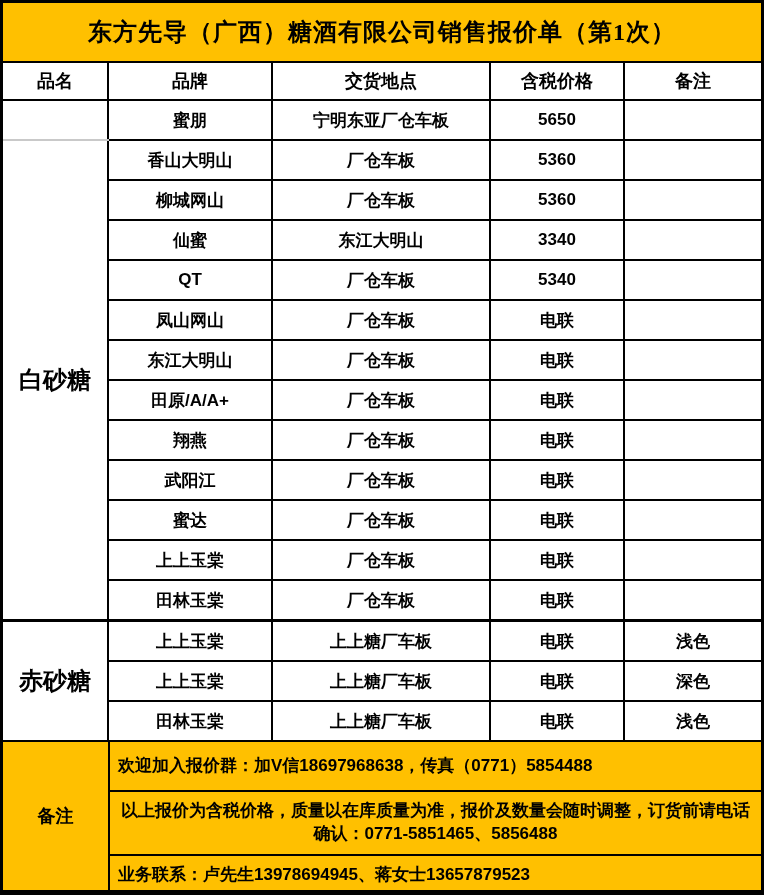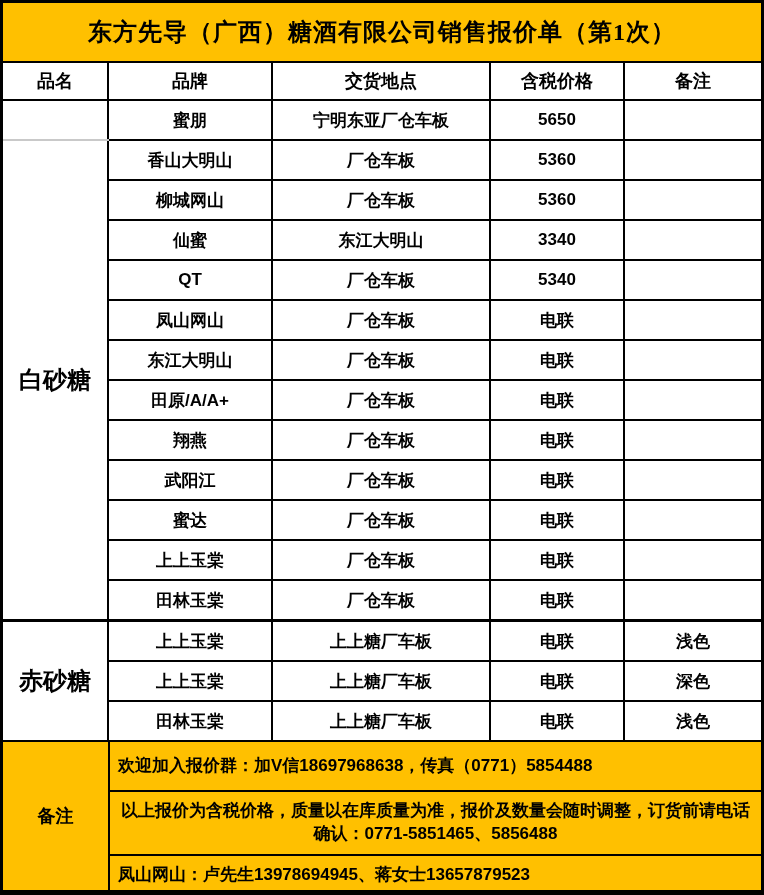--- a/index.html
+++ b/index.html
@@ -178,17 +178,17 @@
   <div class="footer">
     <div class="footer-label">备注</div>
     <div class="footer-body" id="footer-body">
         <div class="f-row f-row1">
           <div class="f-line">欢迎加入报价群：加V信18697968638，传真（0771）5854488</div>
         </div>
         <div class="f-row f-row2">
           <div class="f-line">以上报价为含税价格，质量以在库质量为准，报价及数量会随时调整，订货前请电话确认：0771-5851465、5856488</div>
         </div>
         <div class="f-row f-row3">
-          <div class="f-line">凤山网山：卢先生13978694945、蒋女士13657879523</div>
+          <div class="f-line">业务联系：卢先生13978694945、蒋女士13657879523</div>
         </div>
       </div>
   </div>
 </div>
 
 </body></html>

